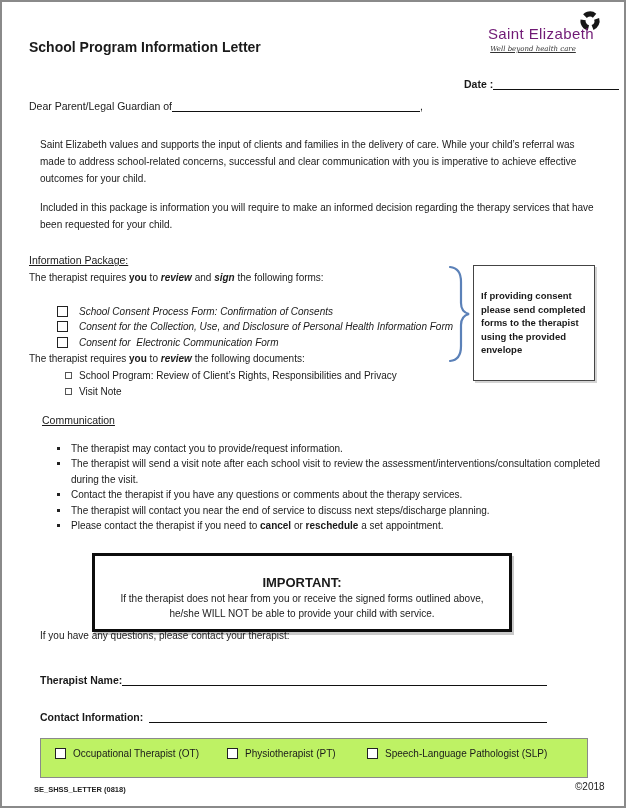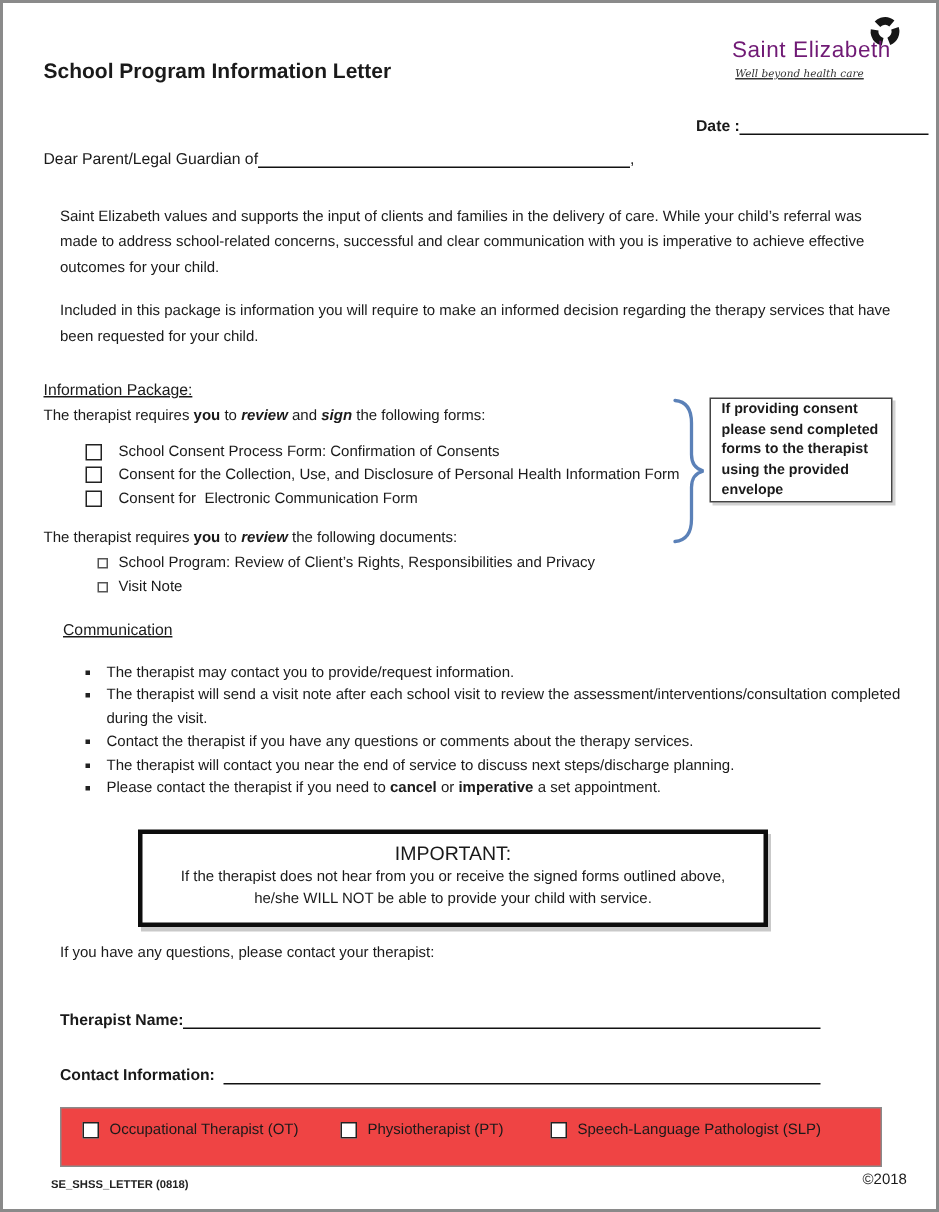--- a/index.html
+++ b/index.html
@@ -24,54 +24,54 @@
   .salutation { left:27px; top:96px; width:394px; font-size:10.5px; }
   .salutation .txt { white-space:nowrap; }
   .para { left:38px; width:557px; line-height:17px; font-size:10px; }
   .p1 { top:134px; }
   .p2 { top:197px; }
   .heading-u { font-size:10.5px; text-decoration:underline; }
   .info-heading { left:27px; top:252px; }
   .intro { left:27px; font-size:10px; }
   .forms-intro { top:270px; }
   .docs-intro { top:351px; }
-  .chk-list { left:55px; top:292px; width:408px; line-height:15.3px; }
+  .chk-list { left:55px; top:302px; width:408px; line-height:15.3px;font-style:italic; }
   .chk-row { display:flex; align-items:center; gap:11px; }
   .cb { width:9px; height:9px; border:1.2px solid #222; flex:none; background:#fff; }
   .cb-s { width:5px; height:5px; border:1px solid #555; flex:none; background:#fff; }
   .doc-list { left:63px; top:366px; width:420px; line-height:15.8px; }
   .doc-row { display:flex; align-items:center; gap:7px; }
   
   .brace { left:445px; top:263px; width:24px; height:98px; }
   .consent-box {
     left:471px; top:263px; width:122px; box-sizing:border-box;
-    border:1.2px solid #444; background:#fff; padding:0 7px;
+    border:1.2px solid #444; background:#fff; padding:23px 7px;
     font-weight:bold; font-size:9.5px; line-height:13.5px;
     box-shadow:2px 2px 0 #d3d3d3;
   }
   .comm-heading { left:40px; top:412px; }
   .bullets { left:55px; top:439px; width:548px; line-height:15.4px; font-size:10px; }
   .bullet { display:flex; gap:11px; align-items:flex-start; }
   .blt { width:3px; height:3px; background:#222; flex:none; margin-top:6px; }
   .important-box {
     left:90px; top:551px; width:420px; box-sizing:border-box;
     border:3px solid #0d0d0d; background:#fff; padding:4px 8px 8px;
     text-align:center; box-shadow:2px 3px 0 #c9c9c9;
   }
-  .important-title { font-size:13px; font-weight:normal; line-height:18px; }
+  .important-title { font-size:13px; font-weight:bold; line-height:18px;margin-top:14px; }
   .important-line { font-size:10px; line-height:14.5px; }
   .questions { left:38px; top:628px; font-size:10px; }
   .field-row { width:507px; }
   .tname-row { left:38px; top:670px; }
   .cinfo-row { left:38px; top:707px;justify-content:center; }
   .field-label { font-weight:bold; font-size:10.5px; white-space:nowrap; }
   .cinfo-row .fill { margin-left:6px; }
   .type-box {
     left:38px; top:736px; width:548px; height:40px; box-sizing:border-box;
-    border:1.2px solid #8a8a8a; background:#ef4444;
+    border:1.2px solid #8a8a8a; background:#bef264;
   }
   .type-opt { position:absolute; top:9px; display:flex; align-items:center; gap:7px; font-size:10px; white-space:nowrap; }
   .opt-0 { left:14px; } .opt-1 { left:186px; } .opt-2 { left:326px; }
   .footer-code { left:18px; top:783px; font-size:7.5px; font-weight:bold; color:#222;padding-left:14px; }
   .footer-copy { left:573px; top:779px; font-size:10px; }
   b i, i b { font-style:italic; }
 </style>
 </head>
 <body>
 
@@ -156,21 +156,21 @@
     <div class="bullet">
       <span class="blt"></span>
       <span>Contact the therapist if you have any questions or comments about the therapy services.</span>
     </div>
     <div class="bullet">
       <span class="blt"></span>
       <span>The therapist will contact you near the end of service to discuss next steps/discharge planning.</span>
     </div>
     <div class="bullet">
       <span class="blt"></span>
-      <span class="rich"><span>Please contact the therapist if you need to </span><b>cancel</b><span> or </span><b>imperative</b><span> a set appointment.</span></span>
+      <span class="rich"><span>Please contact the therapist if you need to </span><b>cancel</b><span> or </span><b>reschedule</b><span> a set appointment.</span></span>
     </div>
   </div>
 
   <div class="abs important-box">
     <div class="important-title">IMPORTANT:</div>
     <div class="important-line">If the therapist does not hear from you or receive the signed forms outlined above,</div>
     <div class="important-line">he/she WILL NOT be able to provide your child with service.</div>
   </div>
 
   <div class="abs questions">If you have any questions, please contact your therapist:</div>

